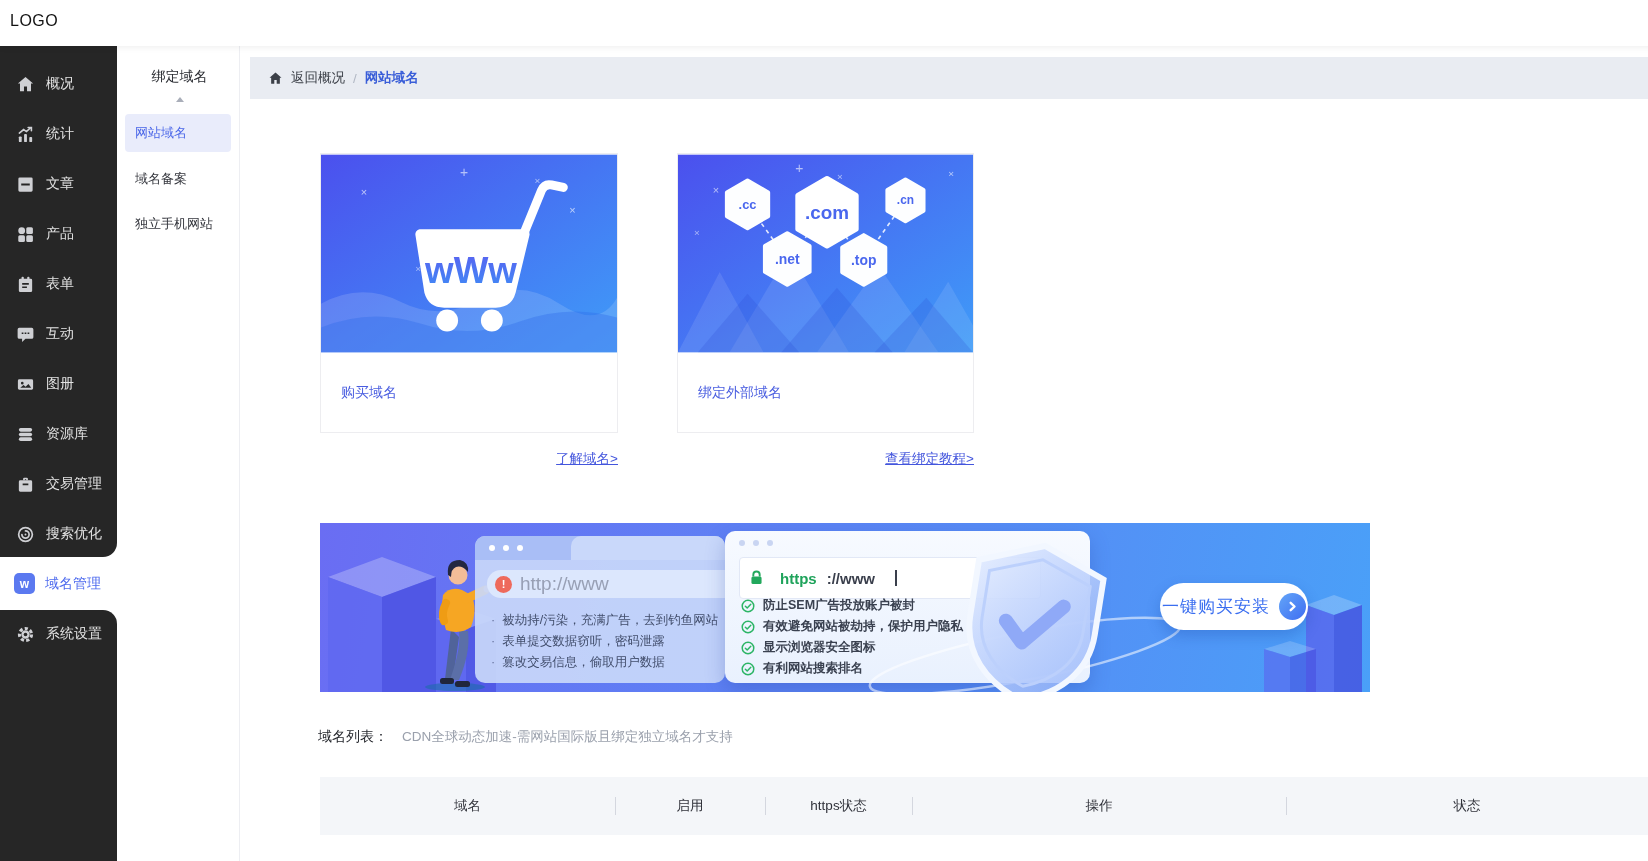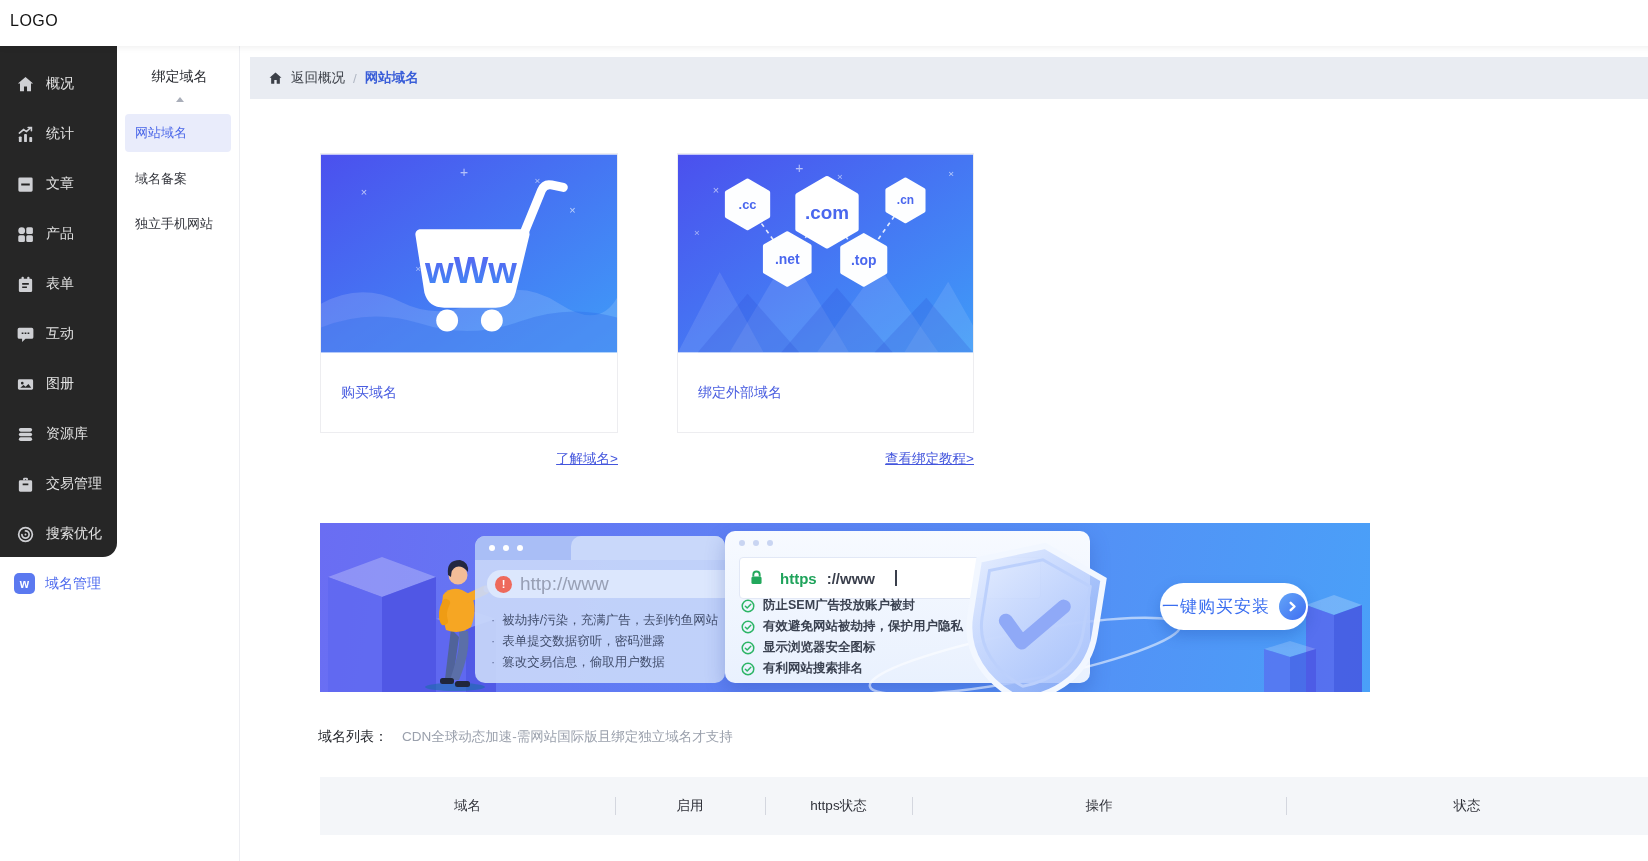--- a/index.html
+++ b/index.html
@@ -165,20 +165,30 @@
             <circle cx="10" cy="10" r="7.2"></circle>
             <path d="M10 6.2 a3.8 3.8 0 1 1 -3.8 3.8" stroke-linecap="round"></path>
             <circle cx="10" cy="10" r="1" fill="currentColor" stroke="none"></circle>
           </svg>
         <span>搜索优化</span>
       </div>
     </div>
     <div class="side-active">
       <span class="w-badge">w</span>
       <span>域名管理</span>
+    </div>
+    <div class="side-block-bottom">
+      <div class="side-item" style="height:48px">
+        <svg viewBox="0 0 20 20" fill="none" stroke="currentColor">
+            <circle cx="10" cy="10" r="6.4" stroke-width="3.2" stroke-dasharray="3.35 2.36"></circle>
+            <circle cx="10" cy="10" r="4.4" stroke="none" fill="currentColor"></circle>
+            <circle cx="10" cy="10" r="1.9" stroke="none" fill="#262626"></circle>
+          </svg>
+        <span>系统设置</span>
+      </div>
     </div>
   </div>
 
   <div class="subsidebar">
     <div class="group-row">
       <span>绑定域名</span>
       <span class="caret-up"></span>
     </div>
     <div class="submenu">
       <div class="submenu-item active">网站域名</div>

